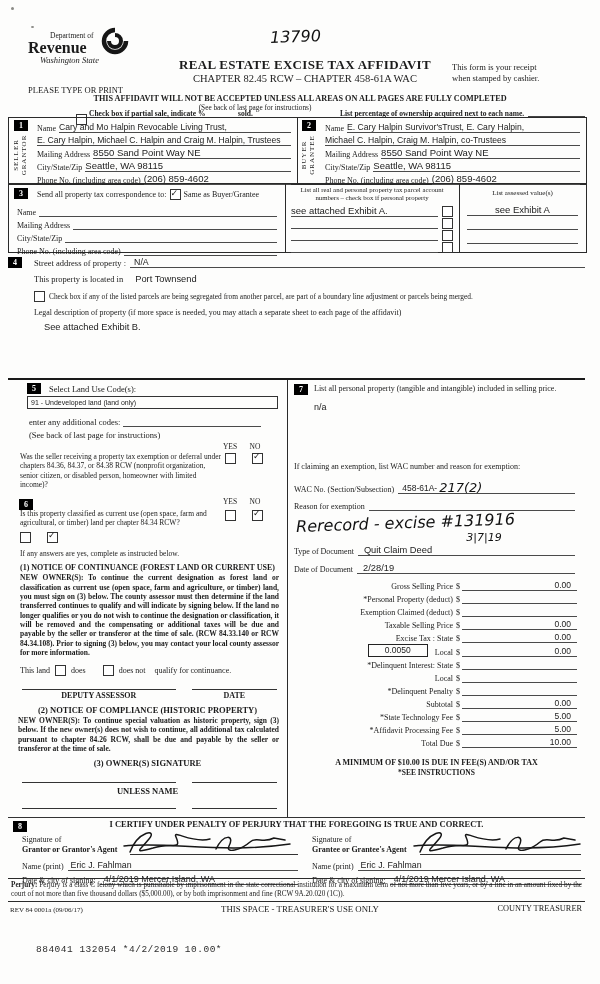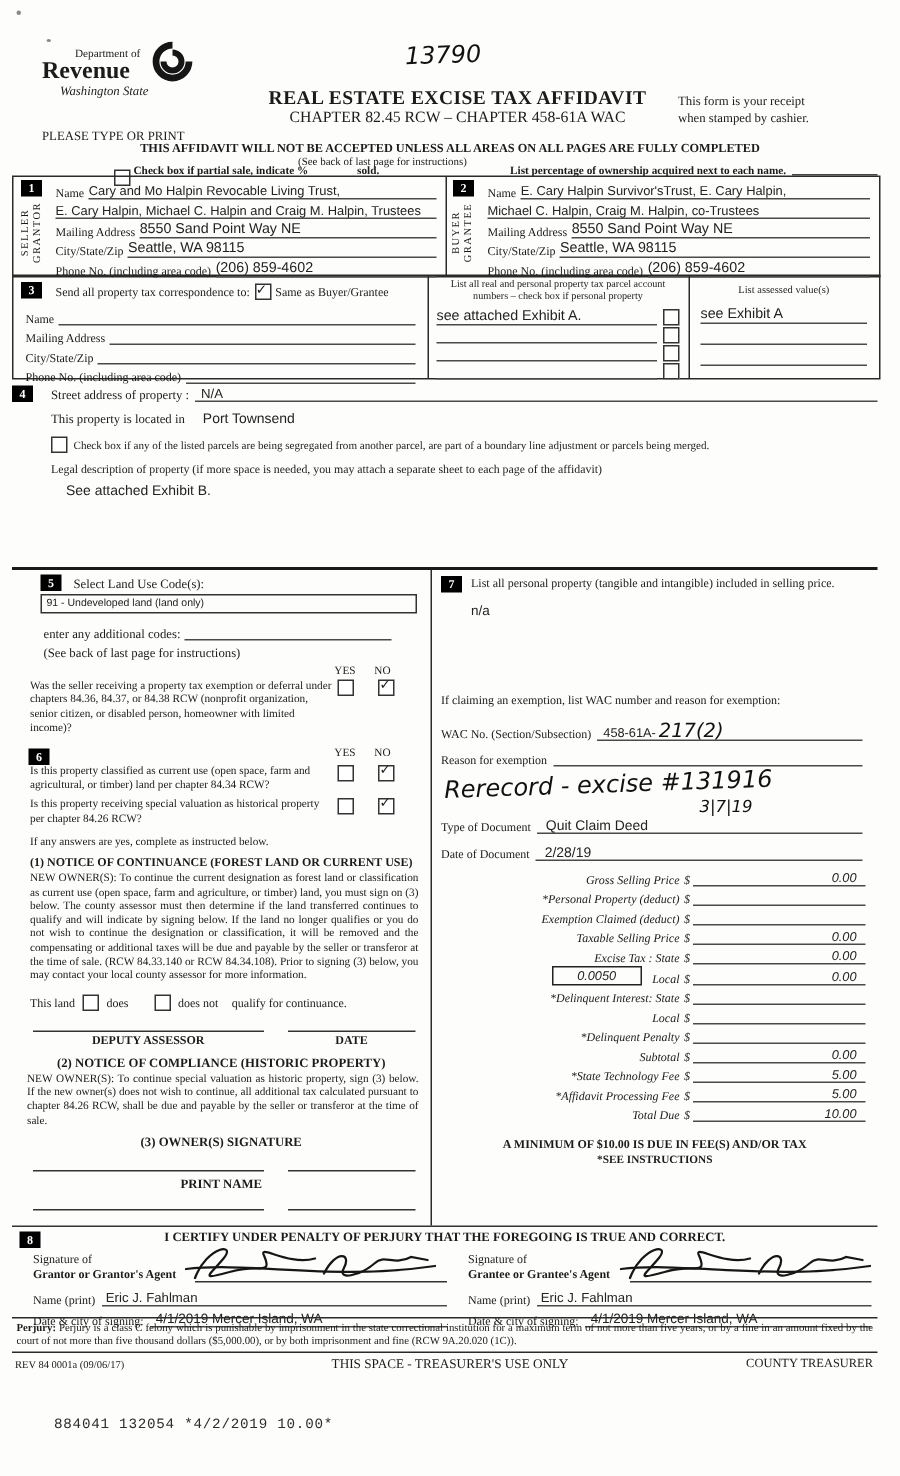--- a/index.html
+++ b/index.html
@@ -22,21 +22,21 @@
   .vlabel{position:absolute;left:1px;top:10px;bottom:2px;width:20px;display:flex;
           align-items:center;justify-content:center;}
   .vlabel .vin{transform:rotate(-90deg);white-space:nowrap;font-size:7px;letter-spacing:1px;
           display:flex;flex-direction:column;line-height:8px;text-align:center;}
   .box{border:1px solid #2a2a2a;}
   .qrow{display:flex;font-size:7.5px;line-height:9.4px;}
   .qrow .qtext{flex:1;padding-right:4px;}
   .qcbs{width:50px;display:flex;gap:16px;align-items:flex-start;padding-top:1px;flex:0 0 auto;}
   .ynhead{display:flex;justify-content:flex-end;font-size:7.5px;}
   .ynhead .ynlab{width:20px;text-align:center;margin-left:5px;}
-  .para{font-size:7.5px;line-height:9.3px;text-align:justify;}
+  .para{font-size:7.5px;line-height:9.3px;text-align:justify;font-weight:bold;}
   .sigpair{display:flex;gap:16px;}
   .sigpair .seg1{flex:1.8;border-bottom:1px solid #333;}
   .sigpair .seg2{flex:1;border-bottom:1px solid #333;}
   .siglabels{display:flex;gap:16px;font-size:8px;font-weight:bold;}
   .siglabels .seg1{flex:1.8;text-align:center;}
   .siglabels .seg2{flex:1;text-align:center;}
   .mrow{display:flex;align-items:flex-end;height:13.1px;font-size:8px;}
   .mlabel{flex:0 0 165px;text-align:right;white-space:nowrap;}
   .dollar{margin:0 2px 0 3px;font-size:8px;}
   .mline{flex:1;border-bottom:1px solid #4a4a4a;text-align:right;}
@@ -236,21 +236,21 @@
           <span class="cb" style="margin-left:4px;"></span>
         </div>
       </div>
     </div>
 
     <div class="abs" style="left:450px;top:0;bottom:0;right:0;">
       <div class="center" style="font-size:7px;margin-top:5px;">List assessed value(s)</div>
       <div style="margin:6px 8px 0 8px;">
         <div class="frow" style="height:13px;">
           <span class="uline">
-              <span class="typed" style="font-size:9.5px;">see Exhibit A</span>
+              <span class="typed" style="font-size:9.5px;margin-left:28px;">see Exhibit A</span>
             </span>
         </div>
         <div class="frow" style="height:14px;">
           <span class="uline">
               <span class="typed"></span>
             </span>
         </div>
         <div class="frow" style="height:14px;">
           <span class="uline">
               <span class="typed"></span>
@@ -317,21 +317,20 @@
           <span class="ynlab">NO</span>
         </div>
         <div class="qrow" style="margin:3px 12px 0 12px;">
           <span class="qtext">Is this property classified as current use (open space, farm and agricultural, or timber) land per chapter 84.34 RCW?</span>
           <span class="qcbs">
             <span class="cb"></span>
             <span class="cb checked"></span>
           </span>
         </div>
         <div class="qrow" style="margin:4px 12px 0 12px;">
-          <span class="qtext">Is this property receiving special valuation as historical property per chapter 84.26 RCW?</span>
           <span class="qcbs">
             <span class="cb"></span>
             <span class="cb checked"></span>
           </span>
         </div>
         <div style="margin:6px 0 0 12px;font-size:7.5px;">If any answers are yes, complete as instructed below.</div>
         <div class="bold" style="margin:5px 0 0 12px;font-size:8px;">(1) NOTICE OF CONTINUANCE (FOREST LAND OR CURRENT USE)</div>
         <div class="para" style="margin:1px 8px 0 12px;">NEW OWNER(S): To continue the current designation as forest land or classification as current use (open space, farm and agriculture, or timber) land, you must sign on (3) below. The county assessor must then determine if the land transferred continues to qualify and will indicate by signing below. If the land no longer qualifies or you do not wish to continue the designation or classification, it will be removed and the compensating or additional taxes will be due and payable by the seller or transferor at the time of sale. (RCW 84.33.140 or RCW 84.34.108). Prior to signing (3) below, you may contact your local county assessor for more information.</div>
         <div style="margin:8px 0 0 12px;font-size:8px;display:flex;align-items:center;gap:5px;">
           <span>This land</span>
@@ -349,21 +348,21 @@
           <span class="seg1">DEPUTY ASSESSOR</span>
           <span class="seg2">DATE</span>
         </div>
         <div class="bold center" style="margin-top:5px;font-size:8.5px;">(2) NOTICE OF COMPLIANCE (HISTORIC PROPERTY)</div>
         <div class="para" style="margin:1px 8px 0 10px;">NEW OWNER(S): To continue special valuation as historic property, sign (3) below. If the new owner(s) does not wish to continue, all additional tax calculated pursuant to chapter 84.26 RCW, shall be due and payable by the seller or transferor at the time of sale.</div>
         <div class="bold center" style="margin-top:5px;font-size:8.5px;">(3)  OWNER(S) SIGNATURE</div>
         <div class="sigpair" style="margin:14px 10px 0 14px;">
           <span class="seg1"></span>
           <span class="seg2"></span>
         </div>
-        <div class="bold center" style="margin-top:3px;font-size:8.5px;">PRINT NAME</div>
+        <div class="bold center" style="margin-top:3px;font-size:8.5px;">UNLESS NAME</div>
         <div class="sigpair" style="margin:12px 10px 0 14px;">
           <span class="seg1"></span>
           <span class="seg2"></span>
         </div>
       </div>
     </div>
 
     <div class="abs" style="left:280px;top:0;bottom:0;right:0;">
       <div style="display:flex;margin:4px 8px 0 6px;gap:6px;">
         <span class="nbadge">7</span>
@@ -394,21 +393,21 @@
             <span class="typed" style="font-size:9.3px;padding-left:6px;">Quit Claim Deed</span>
           </span>
       </div>
       <div style="display:flex;align-items:flex-end;margin:7px 10px 0 6px;font-size:8px;">
         <span style="margin-right:4px;">Date of Document</span>
         <span class="uline">
             <span class="typed" style="font-size:9.3px;padding-left:6px;">2/28/19</span>
           </span>
       </div>
 
-      <div style="margin:4px 8px 0 0;font-style:italic;">
+      <div style="margin:4px 8px 0 0;">
         <div class="mrow">
           <span class="mlabel">Gross Selling Price</span>
           <span class="dollar">$</span>
           <span class="mline">
               <span class="mval typed">0.00</span>
             </span>
         </div>
         <div class="mrow">
           <span class="mlabel">*Personal Property (deduct)</span>
           <span class="dollar">$</span>

